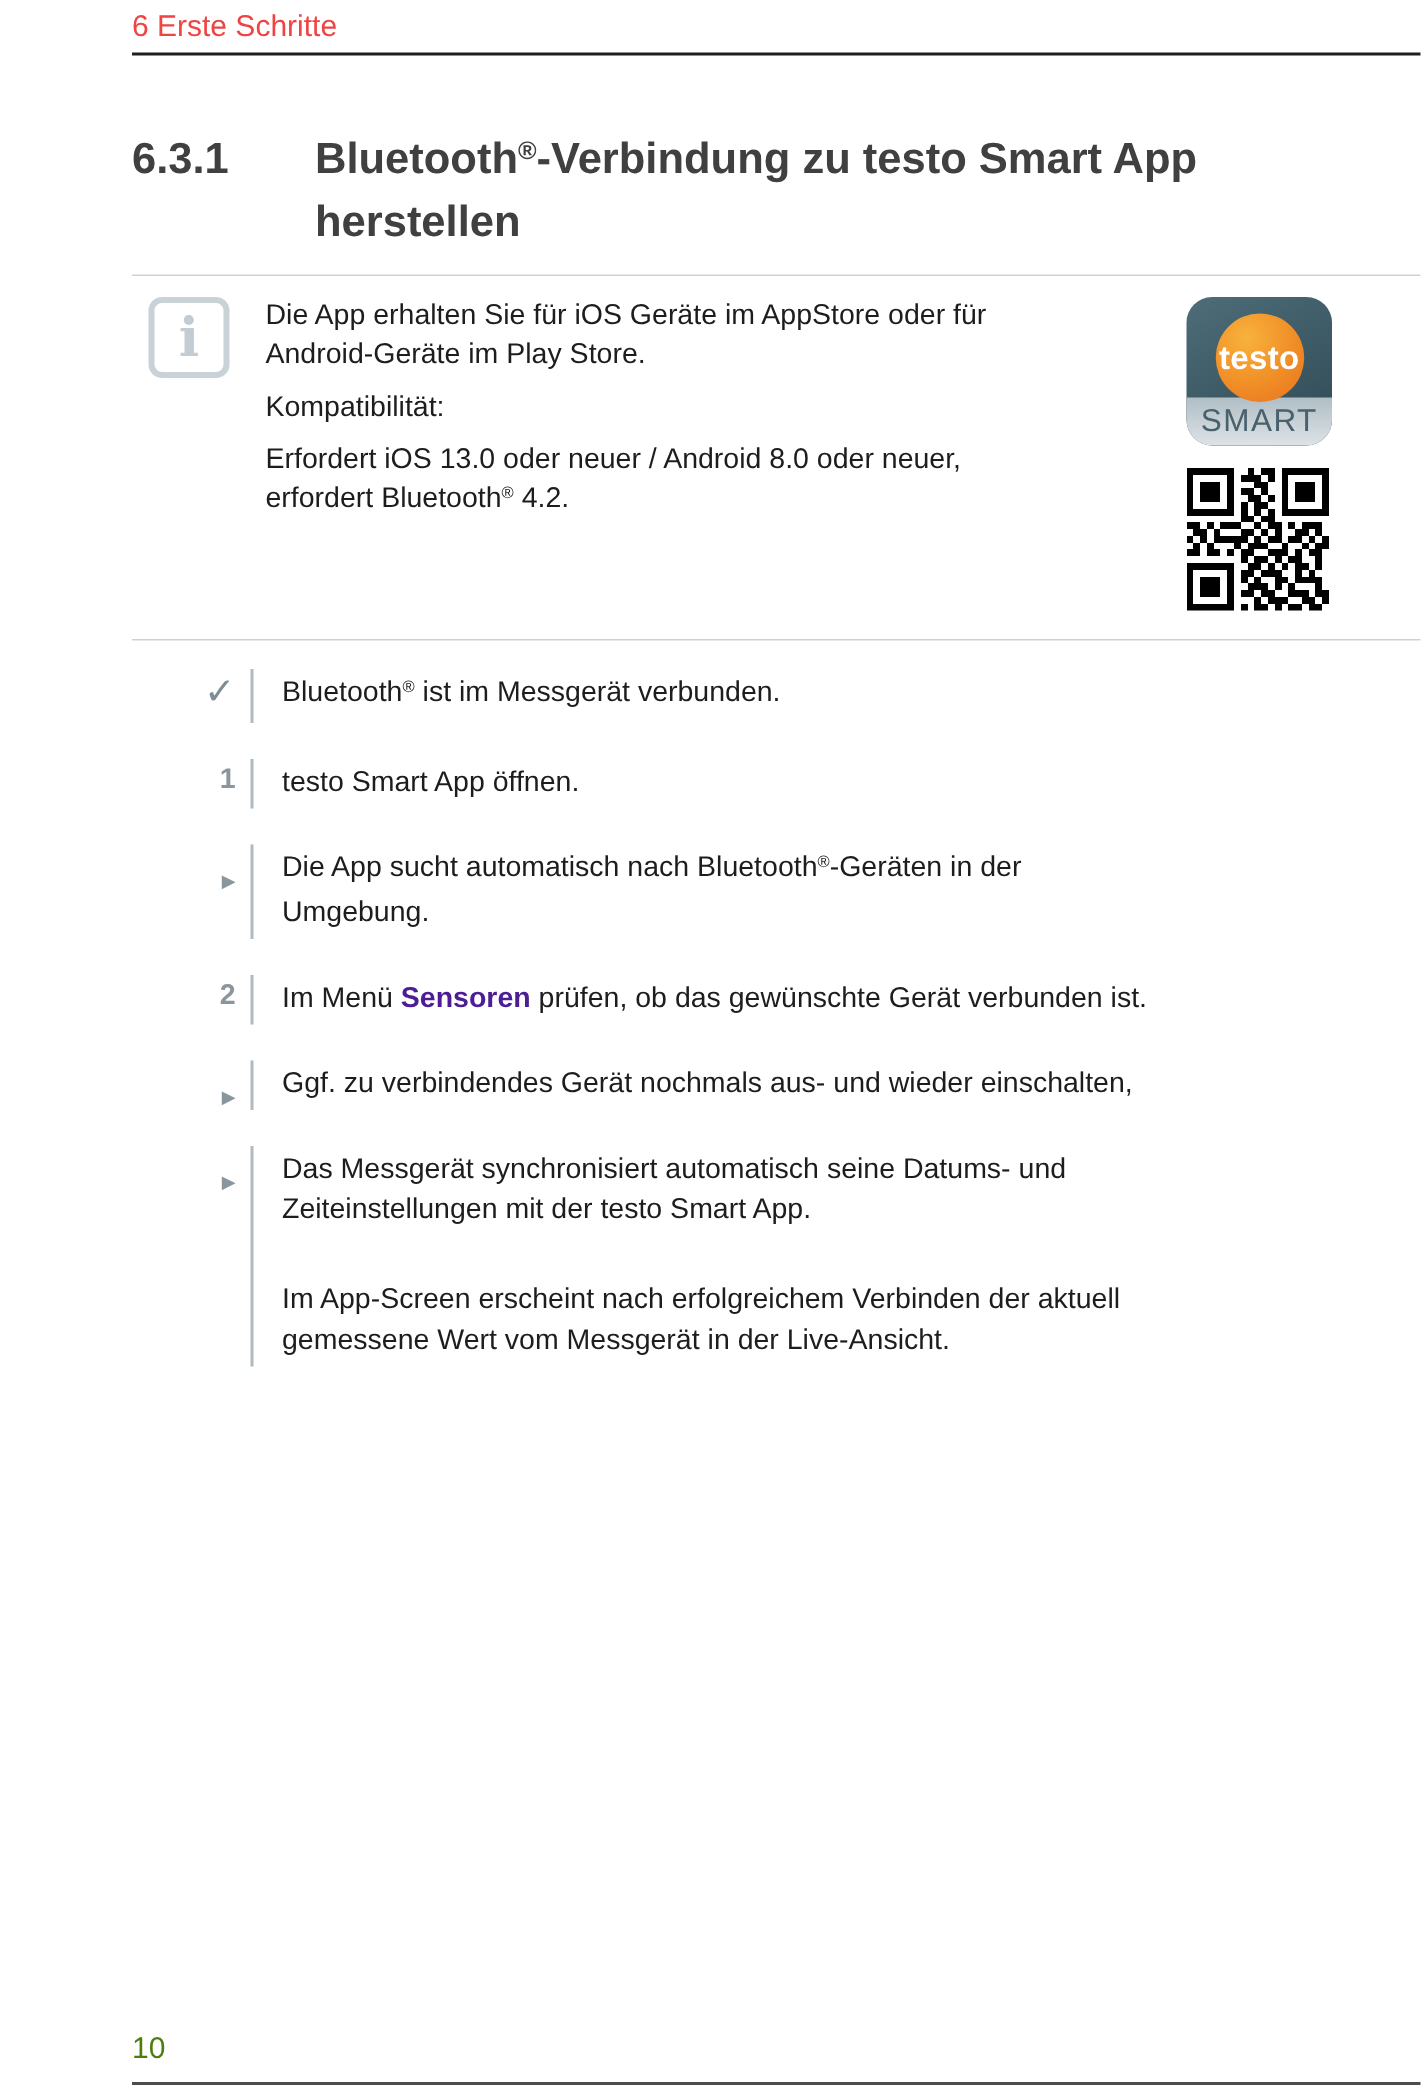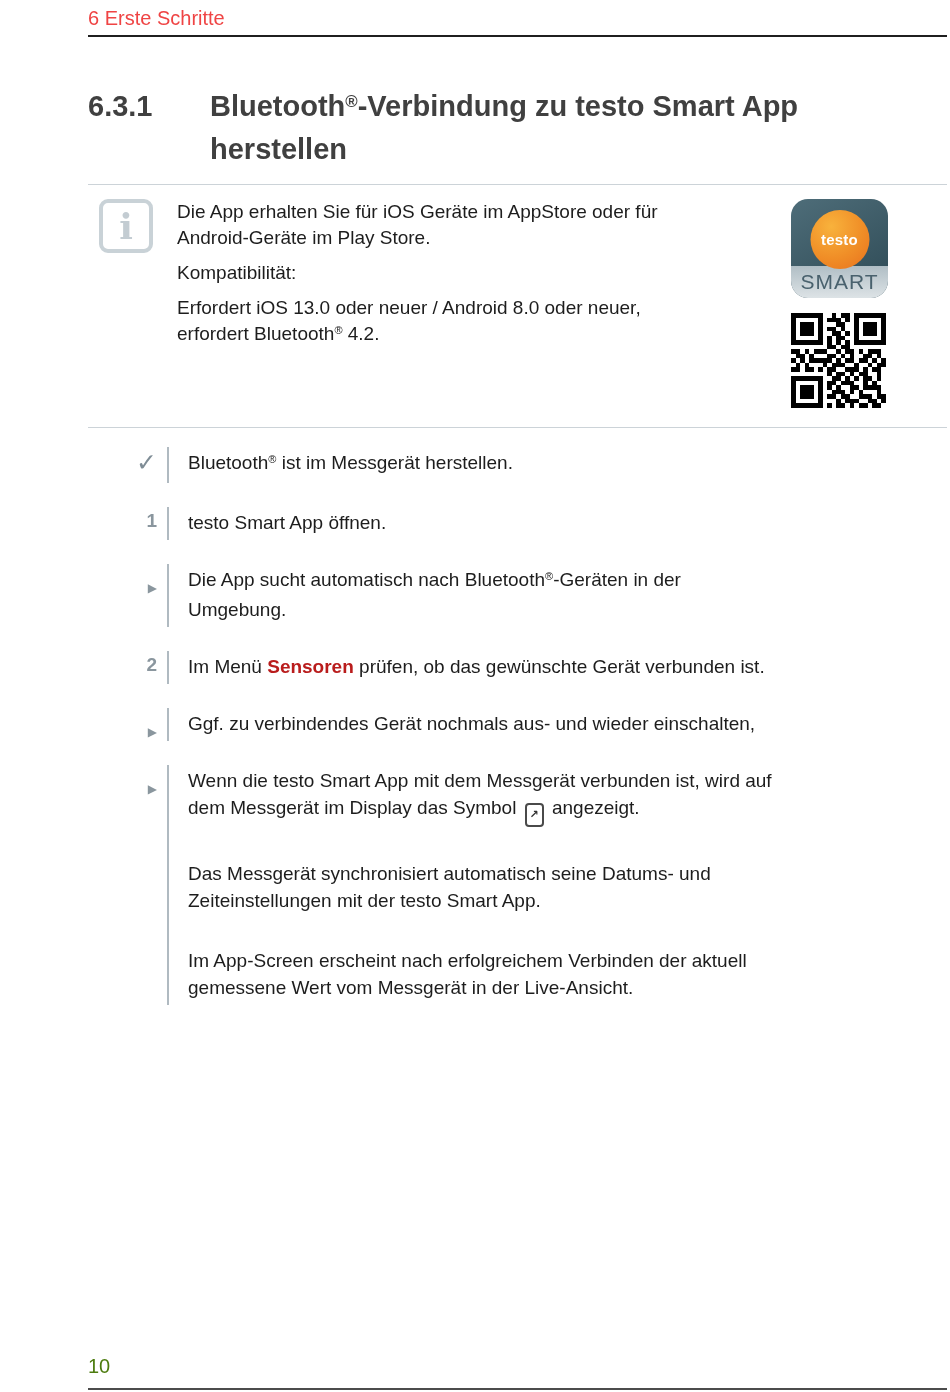--- a/index.html
+++ b/index.html
@@ -28,37 +28,37 @@
   .info-text p:last-child { margin-bottom:0; }
   .media-col { margin-left:33px; width:97px; flex:0 0 97px; }
 
   
   .app-badge { position:relative; width:97px; height:99px; border-radius:17px; overflow:hidden; background:linear-gradient(150deg,#4e6d79,#2d4954); }
   .badge-band { position:absolute; left:0; right:0; bottom:0; height:32px; background:linear-gradient(#b0bec5,#dde3e6); display:flex; align-items:center; justify-content:center; }
   .badge-band span { font-size:21px; color:#49616d; letter-spacing:1px; }
   .badge-circle { position:absolute; top:11px; left:50%; transform:translateX(-50%); width:59px; height:59px; border-radius:50%; z-index:2;
     background:radial-gradient(circle at 35% 28%, #f8b23c, #f08e27 55%, #e9741f 95%);
     display:flex; align-items:center; justify-content:center; }
-  .badge-circle span { color:#fff; font-weight:bold; font-size:15px; letter-spacing:0.2px; }
+  .badge-circle span { color:#fff; font-weight:bold; font-size:22px; letter-spacing:0.2px; }
 
   .qr { margin-top:15px; width:95px; height:95px; }
 
   
   .steps { margin-top:19px; }
   .step { display:flex; margin-bottom:24px; }
   .step-marker { flex:0 0 79px; width:79px; text-align:right; padding-right:10px; box-sizing:border-box; }
   .mk { display:inline-block; }
   .mk-num { font-size:19px; font-weight:bold; color:#8a969e; margin-top:3px; }
   .mk-check { font-size:25px; font-weight:bold; color:#7f8d96; line-height:1; margin-top:3px; }
   .mk-arrow { font-size:12px; color:#8a969e; margin-top:5px; }
   .mk-arrow.mk-center { margin-top:17px; }
   .step-body { border-left:2px solid #b0bac1; padding:2px 0 4px 19px; font-size:19px; line-height:27px; }
   .step-body p { margin:0; }
   .step-body p + p { margin-top:33px; }
-  .accent { color:#b91c1c; font-weight:bold; }
+  .accent { color:#4c1d95; font-weight:bold; }
 
   
   .inline-sym { display:inline-flex; align-items:center; justify-content:center; width:15px; height:20px;
     border:2px solid #4a4a4a; border-radius:4px; font-size:11px; font-weight:bold; color:#333;
     vertical-align:-4px; margin:0 3px; background:#fff; }
 
   
   .footer { position:absolute; left:88px; width:859px; bottom:2px; border-bottom:2px solid #4c4c4c; padding-bottom:10px; }
   .page-num { font-size:20px; color:#4d7c0f; }
 </style>
@@ -341,21 +341,21 @@
               <rect x="18" y="20" width="1" height="1" fill="#000"></rect>
               <rect x="19" y="20" width="1" height="1" fill="#000"></rect>
             </svg></div>
       </div>
     </div>
 
     <div class="steps">
         <div class="step">
           <div class="step-marker"><span class="mk mk-check">✓</span></div>
           <div class="step-body">
-            <p><span>Bluetooth</span><span class="sup">®</span><span> ist im Messgerät herstellen.</span></p>
+            <p><span>Bluetooth</span><span class="sup">®</span><span> ist im Messgerät verbunden.</span></p>
           </div>
         </div>
         <div class="step">
           <div class="step-marker"><span class="mk mk-num">1</span></div>
           <div class="step-body">
             <p><span>testo Smart App öffnen.</span></p>
           </div>
         </div>
         <div class="step">
           <div class="step-marker"><span class="mk mk-arrow mk-center">▶</span></div>
@@ -371,21 +371,20 @@
         </div>
         <div class="step">
           <div class="step-marker"><span class="mk mk-arrow mk-center">▶</span></div>
           <div class="step-body">
             <p><span>Ggf. zu verbindendes Gerät nochmals aus- und wieder einschalten,</span><br></p>
           </div>
         </div>
         <div class="step">
           <div class="step-marker"><span class="mk mk-arrow mk-center">▶</span></div>
           <div class="step-body">
-            <p><span>Wenn die testo Smart App mit dem Messgerät verbunden ist, wird auf</span><br><span>dem Messgerät im Display das Symbol </span><span class="inline-sym">↗</span><span> angezeigt.</span></p>
             <p><span>Das Messgerät synchronisiert automatisch seine Datums- und</span><br><span>Zeiteinstellungen mit der testo Smart App.</span></p>
             <p><span>Im App-Screen erscheint nach erfolgreichem Verbinden der aktuell</span><br><span>gemessene Wert vom Messgerät in der Live-Ansicht.</span></p>
           </div>
         </div>
       </div>
 
   </div>
 
   <div class="footer">
     <div class="page-num">10</div>

